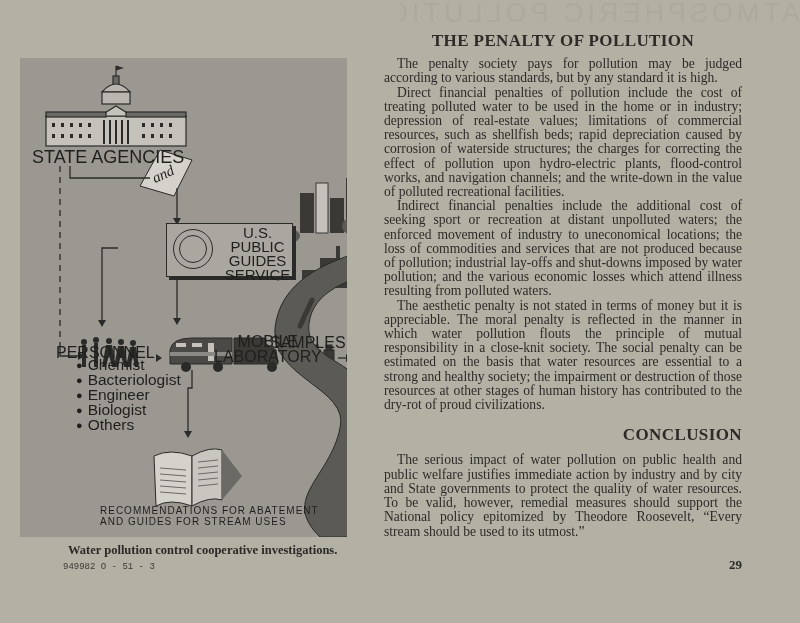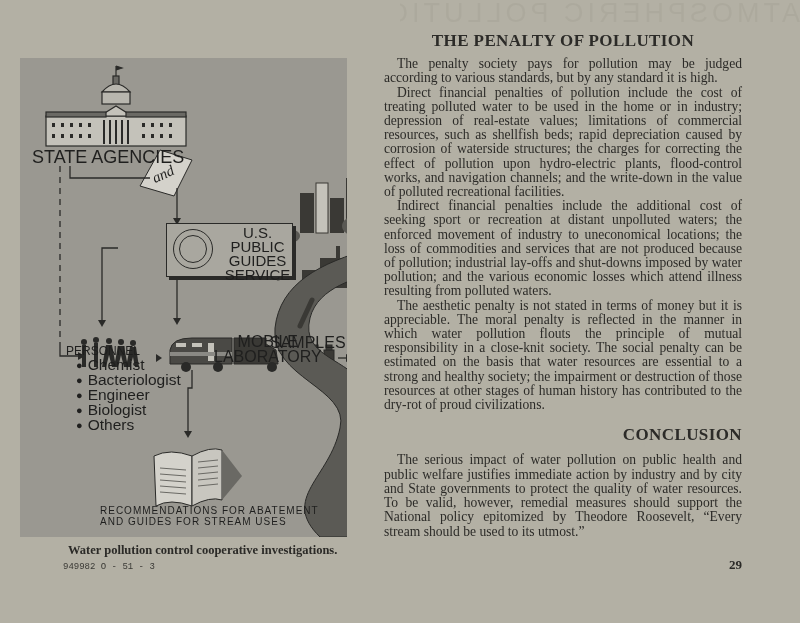--- a/index.html
+++ b/index.html
@@ -24,21 +24,21 @@
   .panel svg { position: absolute; left: 0; top: 0; }
   .sans { font-family: "Liberation Sans", "DejaVu Sans", sans-serif; }
   .lbl { position: absolute; color: #1f1f1e; white-space: nowrap; }
   .state-lbl { left: 12px; top: 89px; font-size: 18px; }
   .usph { position: absolute; left: 98px; top: 165px; width: 125px; height: 52px;
           border: 1.5px solid #2a2a28; background: #a9a79f; box-shadow: 3px 3px 0 #2a2a28; margin-left: 48px; }
   .usph-text { position: absolute; left: 56px; top: 2px; font-size: 15px; line-height: 14px; text-align: center; color:#1f1f1e; }
   .seal { position: absolute; left: 6px; top: 5px; width: 40px; height: 40px; border-radius: 50%;
           border: 1.5px solid #2a2a28; box-sizing: border-box; }
   .seal::after { content:""; position:absolute; left:5px; top:5px; right:5px; bottom:5px; border-radius:50%; border:1px solid #2a2a28; }
-  .personnel-lbl { left: 46px; top: 286px; font-size: 12px; }
+  .personnel-lbl { left: 36px; top: 286px; font-size: 16px; }
   .mobile-lbl { left: 146px; top: 276px; font-size: 16px; text-align: center; line-height: 15px; margin-left: 48px; }
   .samples-lbl { left: 250px; top: 276px; font-size: 16px; }
   .bullets { position: absolute; left: 56px; top: 300px; font-size: 15.5px; line-height: 14px; color: #1f1f1e; list-style: none; margin: 0; padding: 0; }
   .bullets li::before { content: "\25CF"; font-size: 11px; margin-right: 5px; position: relative; top: -1px; }
   .rec-lbl { left: 80px; top: 447px; font-size: 10px; line-height: 11px; letter-spacing: 1px; }
   .caption { position: absolute; left: 68px; top: 543px; font-size: 12.5px; font-weight: bold; color: #2b2a27; }
   .printcode { position: absolute; left: 63px; top: 562px; font-size: 9px; font-family: Liberation Mono, monospace; color:#3a3935; }
   
   .col { position: absolute; left: 384px; top: 34px; width: 358px; font-size: 13.6px; line-height: 14.2px; color: #2c2b28; }
   .col h1 { font-size: 17px; font-weight: bold; text-align: center; margin: 0 0 9px 0; letter-spacing: 0.4px; }

